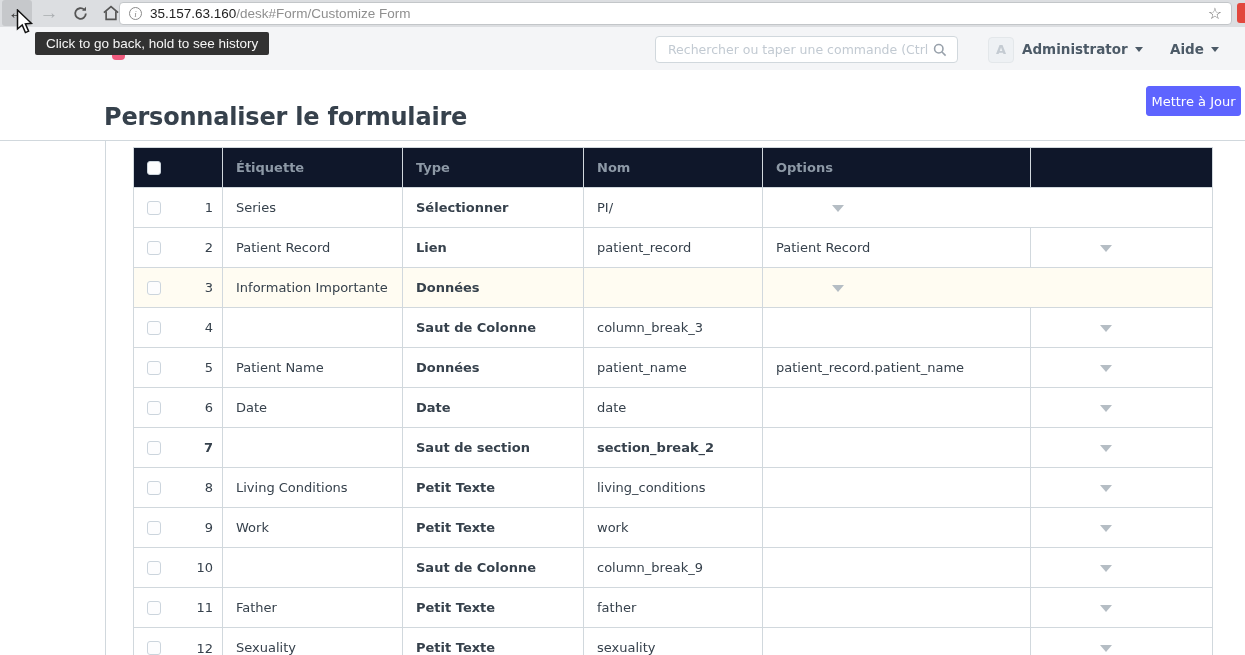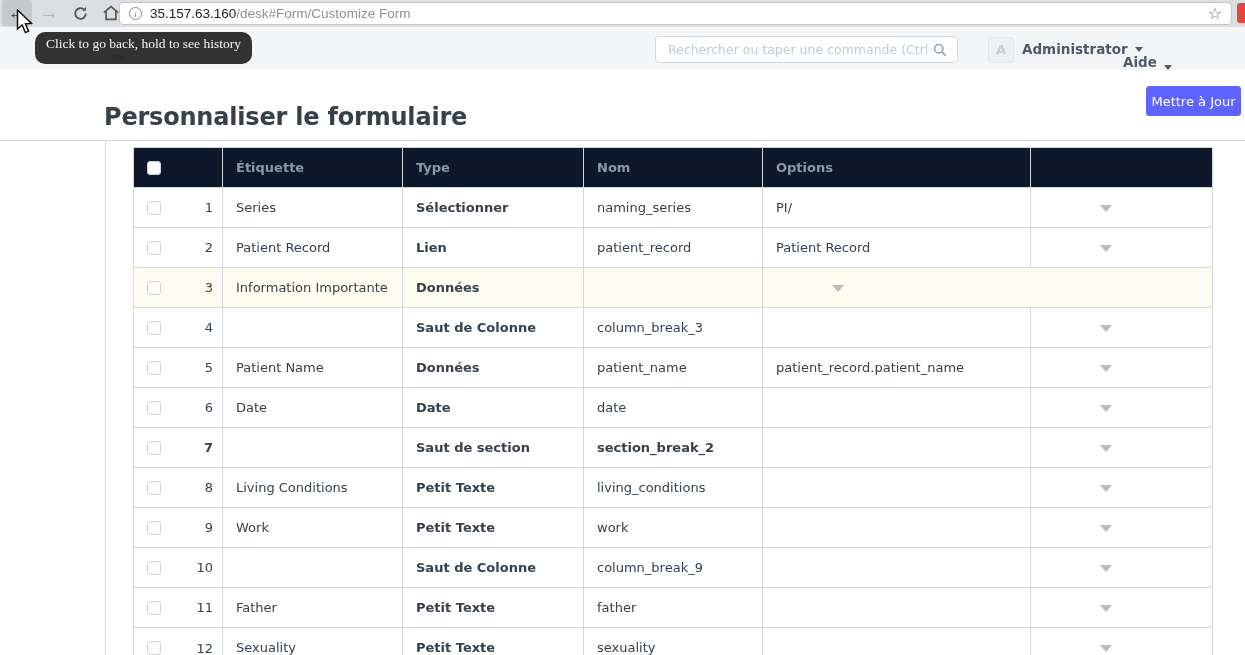--- a/index.html
+++ b/index.html
@@ -27,42 +27,42 @@
   .url-host { color:#222; }
   .url-path { color:#8f8f8f; }
   .star-icon { font-size:16px; color:#6f6f6f; margin-right:9px; flex:none; }
   .ext-sliver { position:absolute; left:1237px; top:3px; width:8px; height:20px;
                 background:#e2473d; border-radius:3px 0 0 3px; }
   .cursor { position:absolute; left:16px; top:9px; z-index:60; }
 
   
   .tooltip { position:absolute; left:35px; top:32px; z-index:50;
              background:rgba(42,42,42,0.96); color:#f6f6f6; font-size:13.5px;
-             font-family:Liberation Serif, serif;
-             padding:4px 11px 12px 11px; border-radius:10px; white-space:nowrap; }
+             font-family:Liberation Sans, sans-serif;
+             padding:4px 11px 4px 11px; border-radius:2px; white-space:nowrap; }
 
   
   .navbar { position:absolute; left:0; top:27px; width:1245px; height:43px; background:#f4f5f7; }
   .logo-frag { position:absolute; left:112px; top:28px; width:13px; height:5px;
                background:#ee5a7d; border-radius:0 0 4px 4px; }
   .search-box { position:absolute; left:655px; top:9px; width:303px; height:27px;
                 background:#fff; border:1px solid #d1d8dd; border-radius:4px;
                 display:flex; align-items:center; }
   .search-box input { flex:1; border:none; outline:none; background:transparent;
                       font-size:12.5px; color:#5a6570; padding:0 4px 0 12px;
                       font-family:"DejaVu Sans", sans-serif; }
   .search-box input::placeholder { color:#c2cad2; }
   .search-glyph { margin-right:10px; flex:none; }
   .avatar { position:absolute; left:988px; top:10px; width:26px; height:26px;
             background:#eef1f4; border:1px solid #e3e7ea; border-radius:4px;
             color:#c4cbd2; font-size:13px; font-weight:bold; text-align:center; line-height:24px; }
   .menu-item { position:absolute; top:0; height:43px; display:flex; align-items:center;
                gap:7px; font-size:13.5px; font-weight:bold; color:#4c5a67; cursor:default; }
   .user-menu { left:1022px; }
-  .help-menu { left:1123px;align-items:flex-end; }
+  .help-menu { left:1170px; }
   .caret-down { width:0; height:0; border-left:4px solid transparent;
                 border-right:4px solid transparent; border-top:5px solid #4c5a67; margin-top:2px; }
   .notif-badge { position:absolute; left:1211px; top:10px; width:33px; height:25px;
                  background:#ff5858; border-radius:10px; color:#fff; font-size:12.5px;
                  font-weight:bold; text-align:center; line-height:25px;margin-left:48px; }
 
   
   .page-head { position:absolute; left:0; top:70px; width:1245px; height:71px;
                background:#fff; border-bottom:1px solid #d1d8dd;padding-left:8px; }
   .page-title { position:absolute; left:104px; top:33px; font-size:24px; font-weight:bold;
@@ -175,21 +175,20 @@
       <div class="cell cell-last"></div>
     </div>
     <div id="grid-body">
         <div class="grid-row">
     <div class="cell cell-first">
       <span class="checkbox"></span>
       <span class="row-index">1</span>
     </div>
     <div class="cell cell-label">Series</div>
     <div class="cell cell-type">Sélectionner</div>
-    <div class="cell cell-name">naming_series</div>
     <div class="cell cell-options">PI/</div>
     <div class="cell cell-last">
       <span class="row-caret"></span>
     </div>
   </div>
         <div class="grid-row">
     <div class="cell cell-first">
       <span class="checkbox"></span>
       <span class="row-index">2</span>
     </div>

